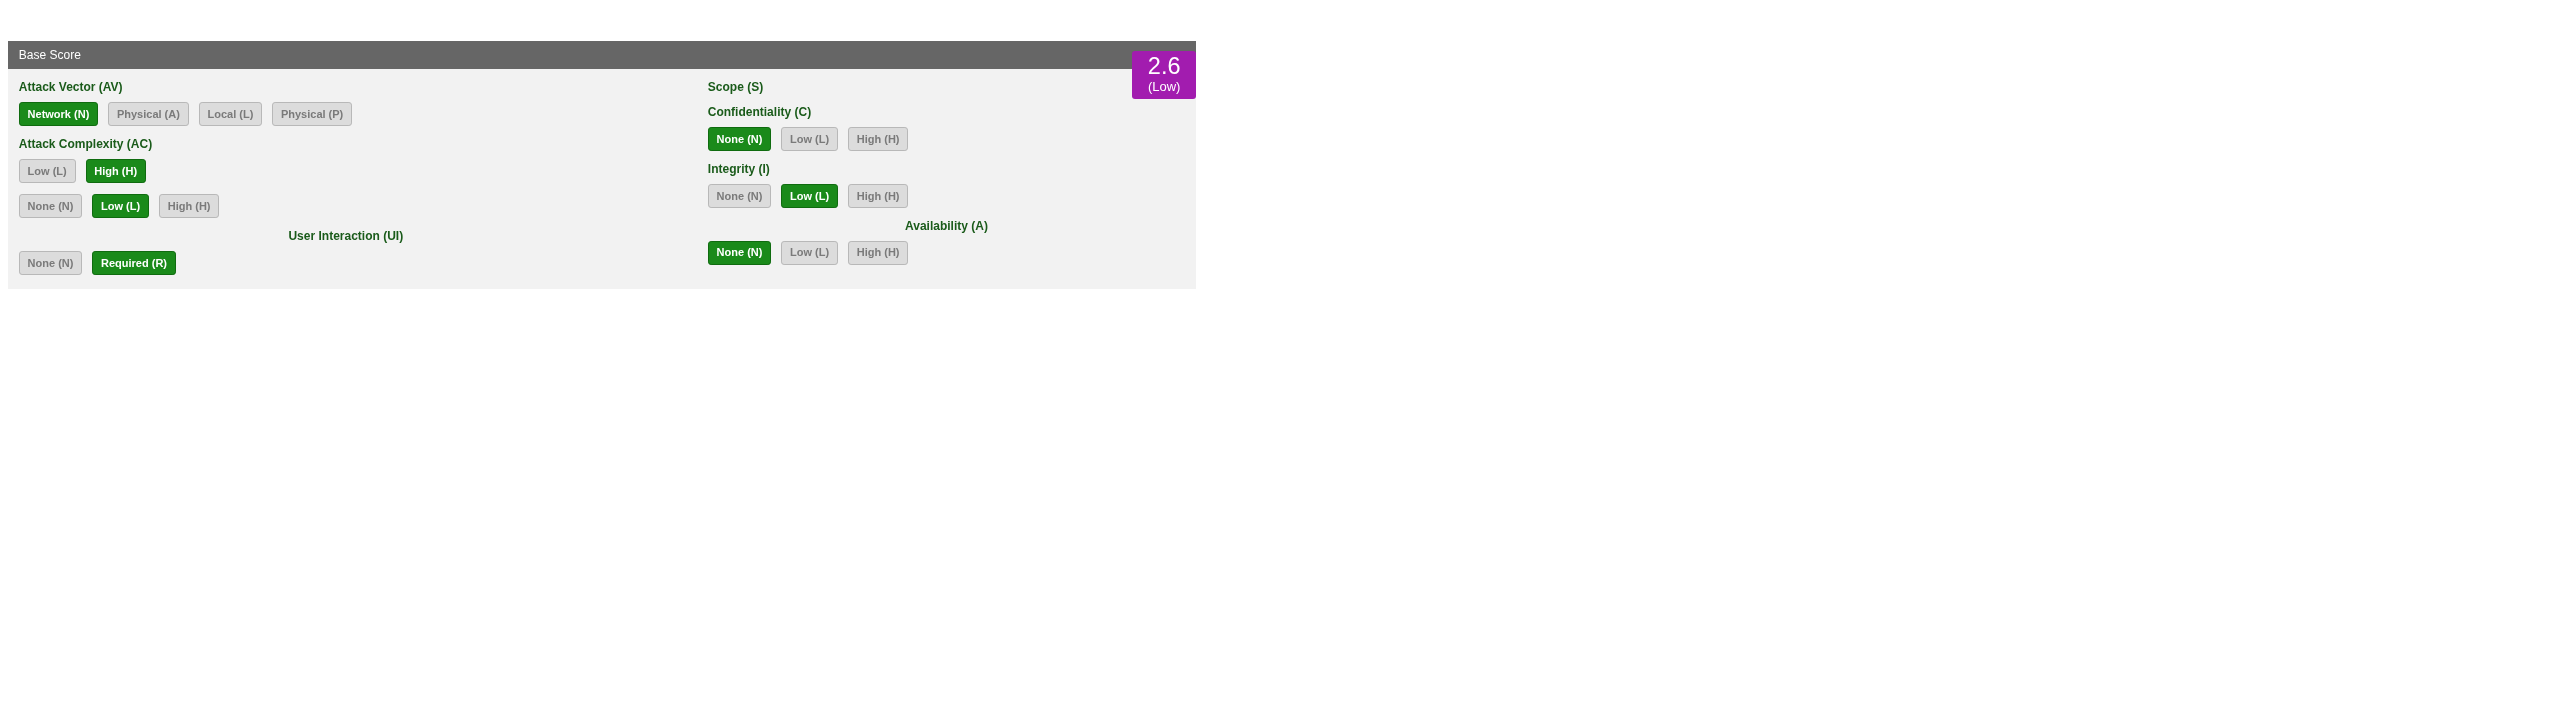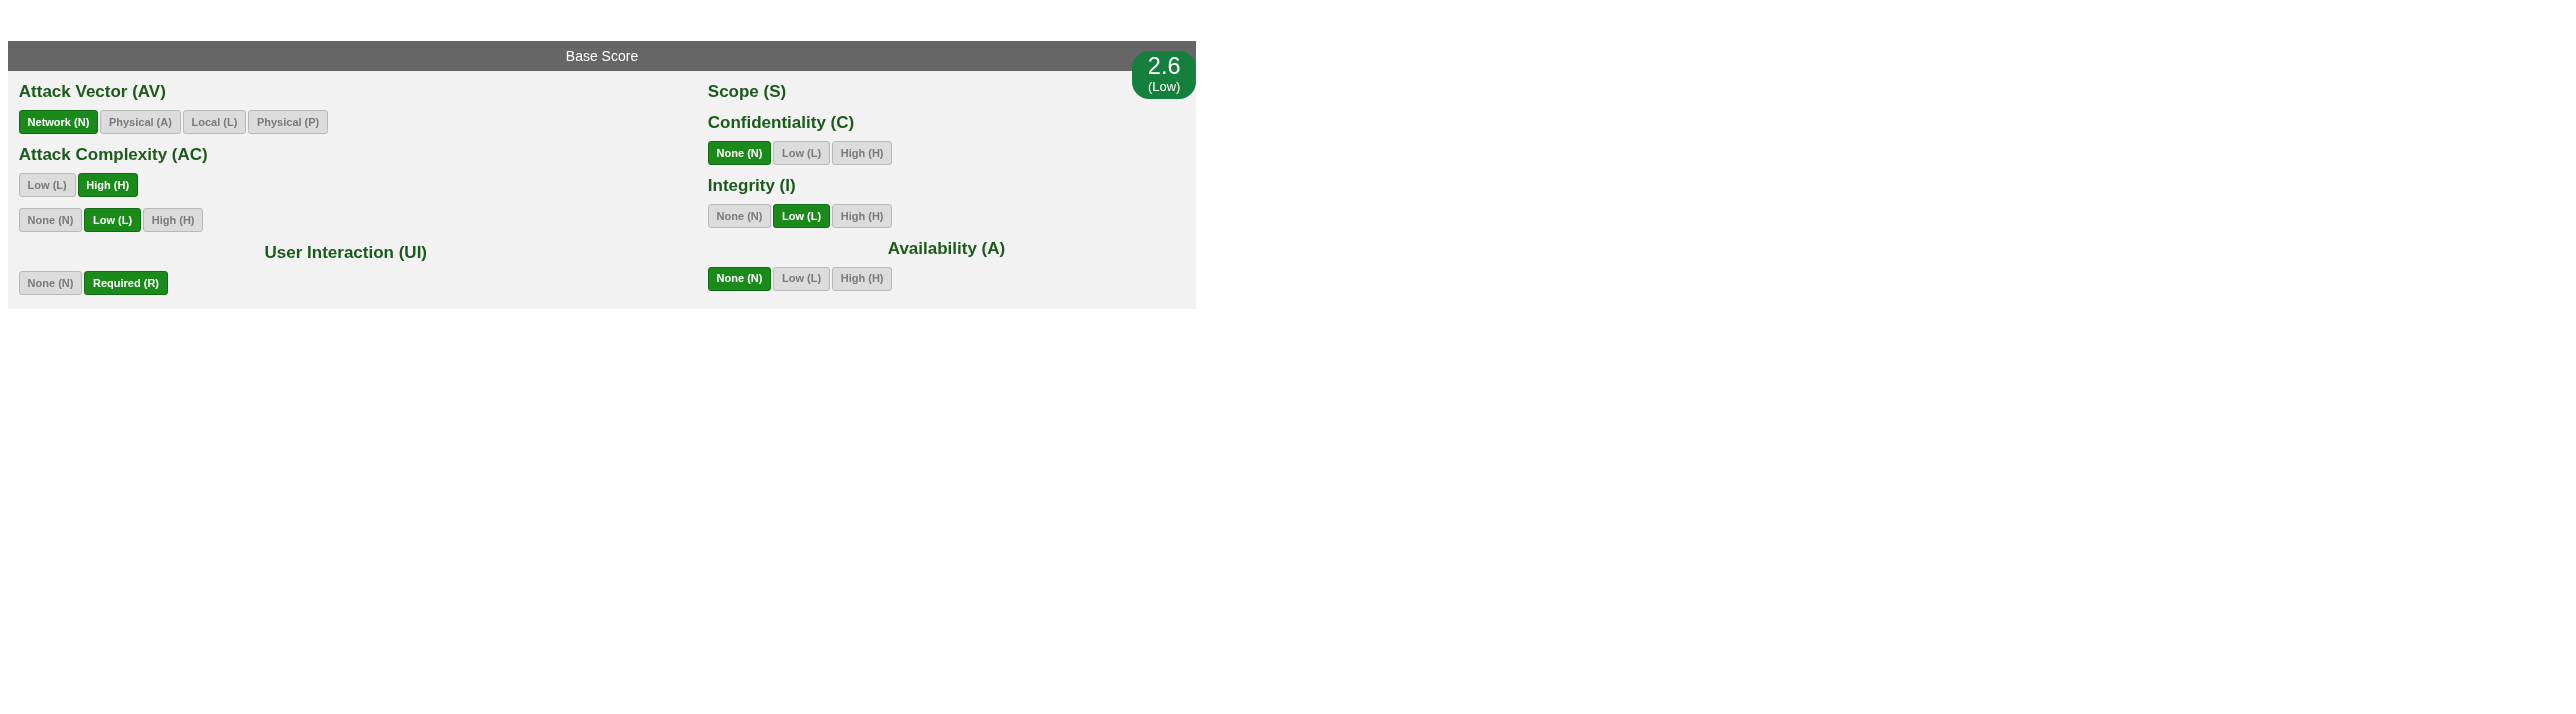--- a/index.html
+++ b/index.html
@@ -13,47 +13,46 @@
     width: 2576px;
   }
   .wrapper {
     width: 1204px;
     position: relative;
   }
   .score-badge {
     position: absolute;
     top: 10.2px;
     right: 7.8px;
-    background: #15803d;
+    background: #a21caf;
     color: #ffffff;
-    border-radius: 17px;
+    border-radius: 3px;
     padding: 3.1px 15.7px 4.7px 15.7px;
     text-align: center;
     line-height: 1.1;
     z-index: 2;
   }
   .score-badge .score-value {
     font-size: 23.5px;
     font-weight: 400;
   }
   .score-badge .score-label {
     font-size: 13px;
     font-weight: 400;
   }
   .panel {
     margin: 41px 7.8px 0 7.8px;
     background: #f2f2f2;
   }
   .panel-header {
     background: #666666;
     color: #ffffff;
-    font-size: 14px;
+    font-size: 12px;
     font-weight: 400;
     padding: 7px 11px;
-    text-align: center;
   }
   .panel-body {
     padding: 11px 11px 14px 11px;
   }
   .columns {
     display: flex;
   }
   .col {
     flex: 0 0 654px;
   }
@@ -64,26 +63,26 @@
   .metric {
     margin-bottom: 11px;
   }
   .metric:last-child {
     margin-bottom: 0;
     text-align: center;
   }
   .metric-title {
     color: #1a5b1a;
     font-weight: 700;
-    font-size: 17px;
+    font-size: 12px;
     margin-bottom: 7.8px;
   }
   .options {
     display: flex;
-    gap: 2px;
+    gap: 10px;
     flex-wrap: wrap;
   }
   .opt {
     display: inline-block;
     border-radius: 3.1px;
     padding: 3.9px 7.8px;
     font-size: 11px;
     font-weight: 600;
     cursor: pointer;
     line-height: 1.3;

